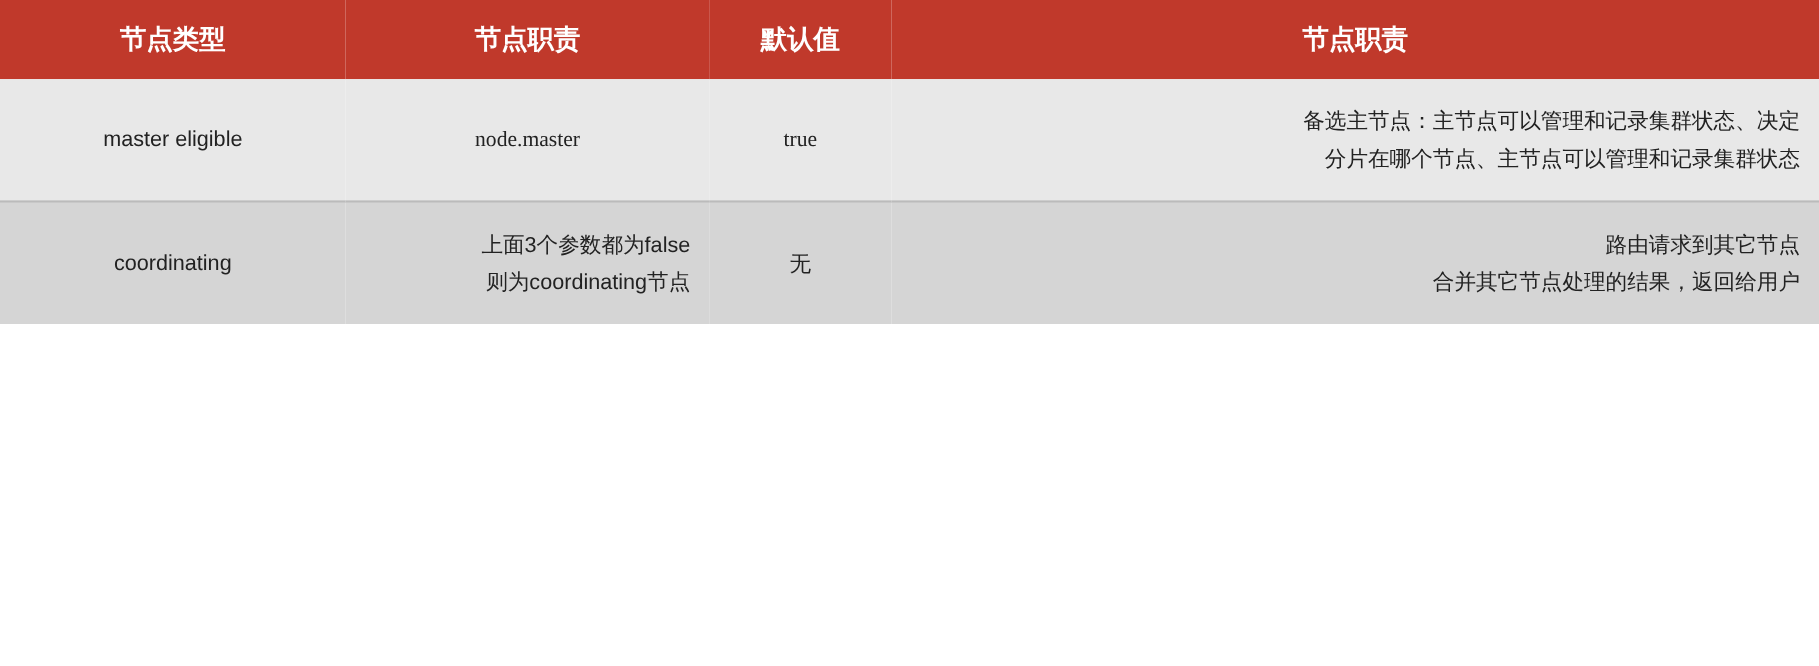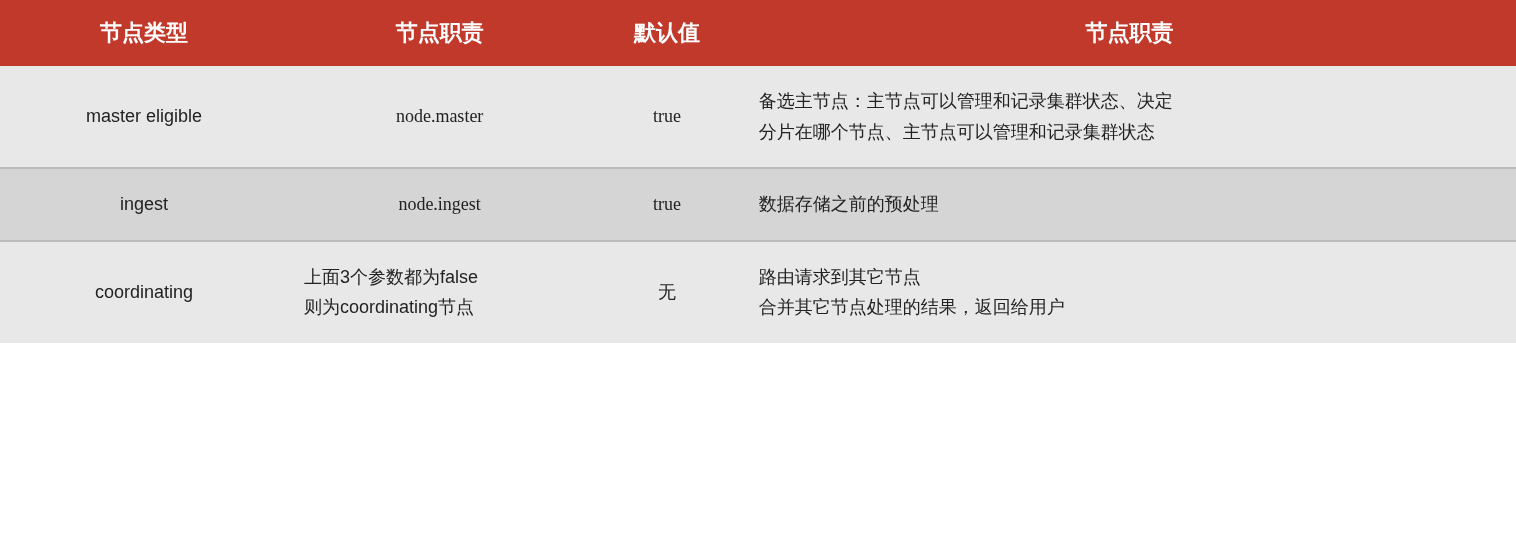--- a/index.html
+++ b/index.html
@@ -63,21 +63,21 @@
     }
 
     
     .col-type { width: 19%; }
     .col-param { width: 20%; }
     .col-default { width: 10%; }
     .col-desc { width: 51%; }
 
     
     .desc-cell {
-      text-align: left;
+      text-align: right;
       line-height: 1.7;
     }
 
     .type-cell {
       font-family: Liberation Sans, sans-serif;
       font-size: 18px;
       text-align: center;
     }
 
     
@@ -113,28 +113,20 @@
         <td class="type-cell">master eligible</td>
         <td class="mono">node.master</td>
         <td class="mono">true</td>
         <td class="desc-cell">
           <span>备选主节点：主节点可以管理和记录集群状态、决定</span><br>
           <span>分片在哪个节点、主节点可以管理和记录集群状态</span>
         </td>
       </tr>
 
 
-      <tr>
-        <td class="type-cell">ingest</td>
-        <td class="mono">node.ingest</td>
-        <td class="mono">true</td>
-        <td class="desc-cell">
-          <span>数据存储之前的预处理</span>
-        </td>
-      </tr>
 
       <tr>
         <td class="type-cell">coordinating</td>
         <td class="desc-cell">
           <span>上面3个参数都为false</span><br>
           <span>则为coordinating节点</span>
         </td>
         <td>无</td>
         <td class="desc-cell">
           <span>路由请求到其它节点</span><br>

